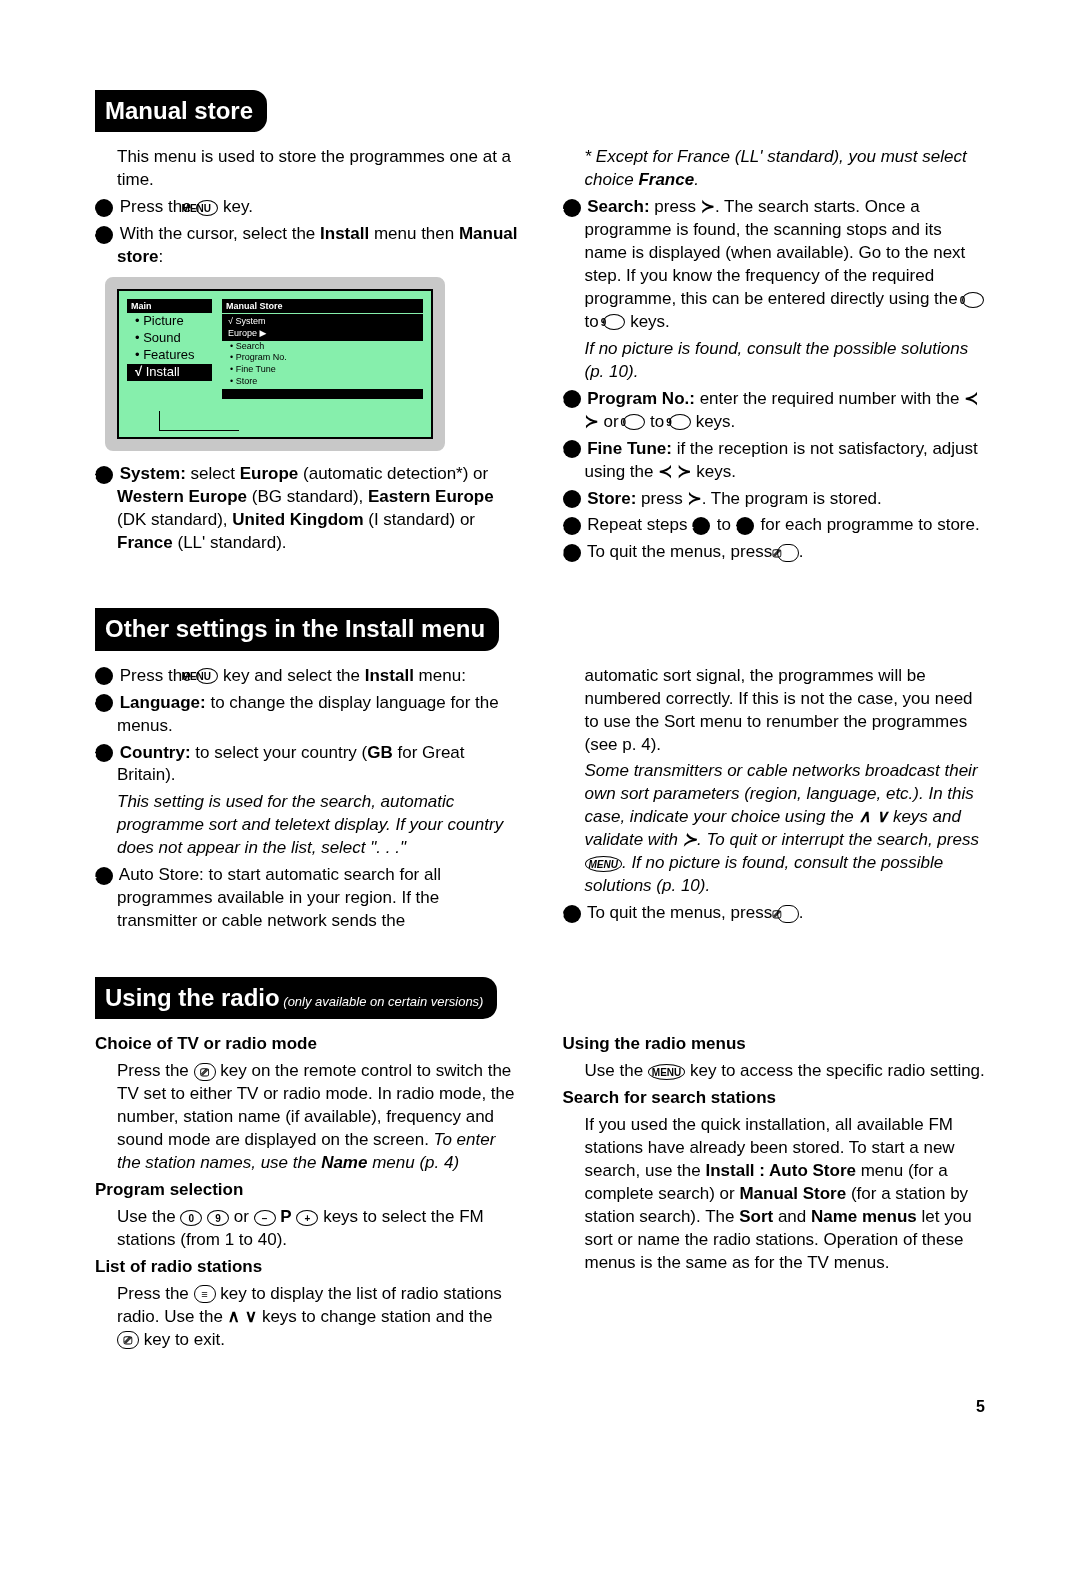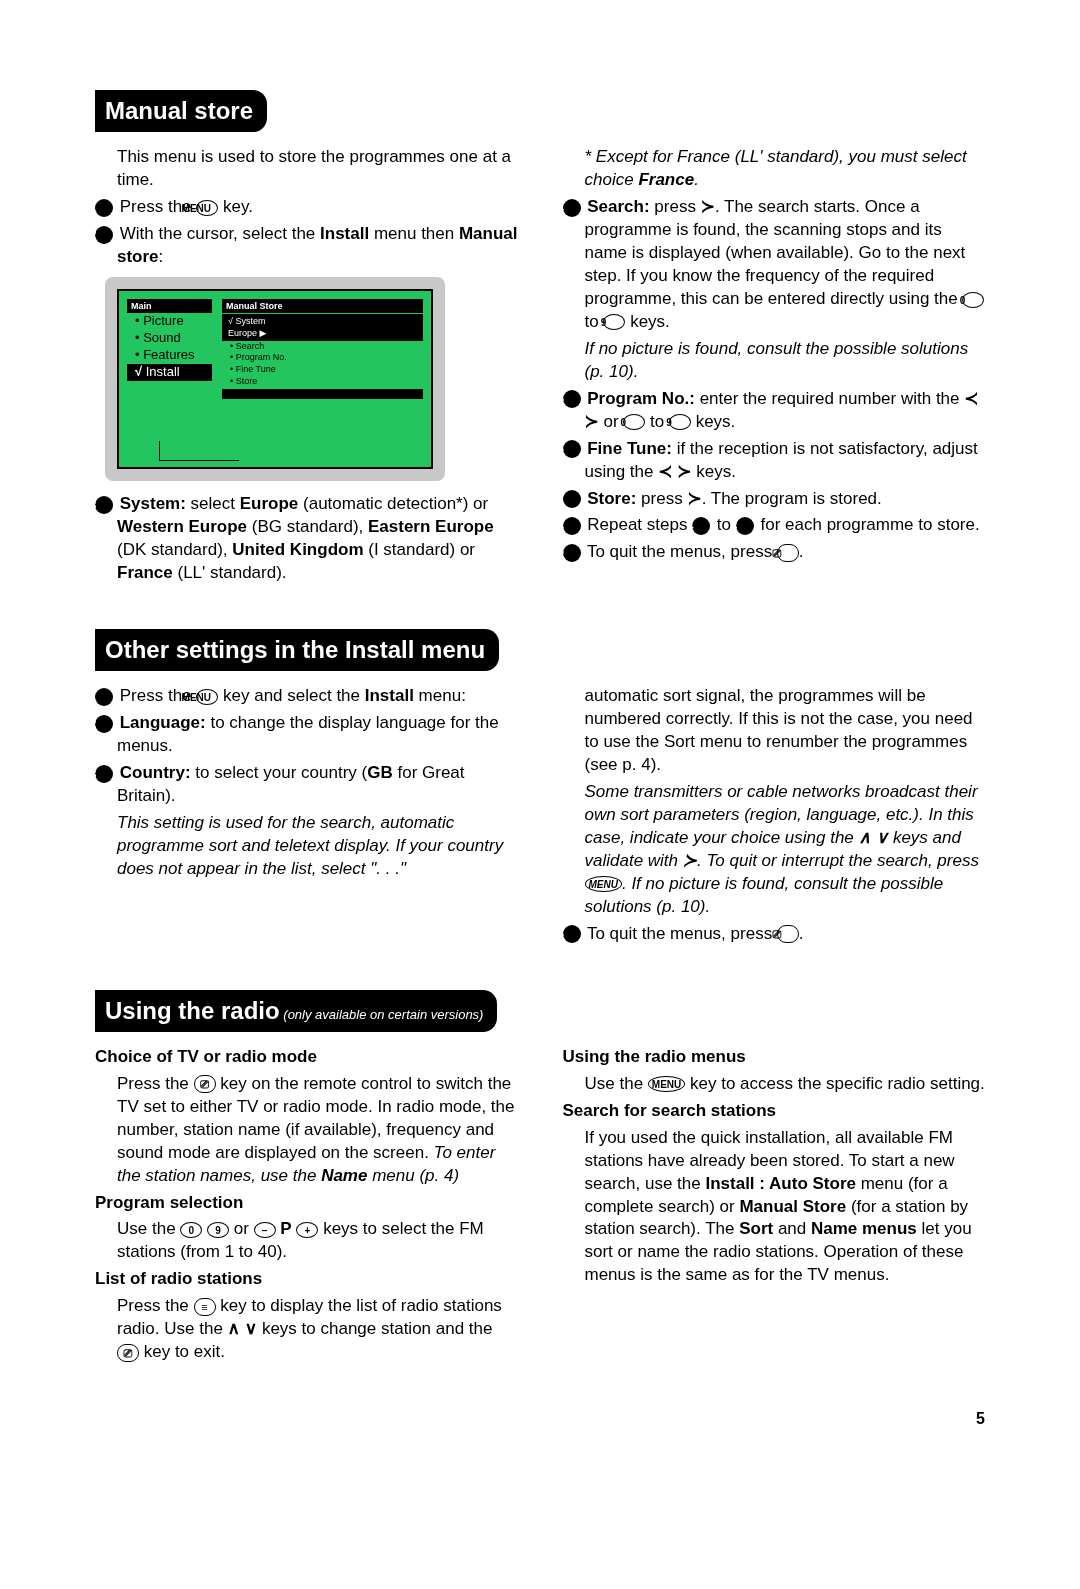--- a/index.html
+++ b/index.html
@@ -77,24 +77,24 @@
     margin: 8px 0 12px 10px;
     width: 340px;
   }
   .tv-outer {
     border: 6px solid #c8c8c8;
     background: #c8c8c8;
     border-radius: 8px;
     padding: 6px;
   }
   .tv-screen {
-    background: #22c55e;
+    background: #86efac;
     border: 2px solid #000;
     padding: 8px 8px 24px 8px;
-    height: 180px;
+    height: 150px;
     position: relative;
   }
   .tv-main {
     display: flex;
     gap: 10px;
     font-size: 10px;
   }
   .tv-left {
     width: 85px;
   }
@@ -240,20 +240,24 @@
     </p>
     <p class="indent">
       <span class="bnum">2</span>
       <b>Language:</b><span> to change the display language for the menus.</span>
     </p>
     <p class="indent">
       <span class="bnum">3</span>
       <b>Country:</b><span> to select your country (</span><b>GB</b><span> for Great Britain).</span>
     </p>
     <p class="italic indented-block">This setting is used for the search, automatic programme sort and teletext display. If your country does not appear in the list, select ". . ."</p>
+    <p class="indent">
+      <span class="bnum">4</span>
+      <span>Auto Store: to start automatic search for all programmes available in your region. If the transmitter or cable network sends the</span>
+    </p>
   </div>
   <div class="col">
     <p class="indented-block">automatic sort signal, the programmes will be numbered correctly. If this is not the case, you need to use the Sort menu to renumber the programmes (see p. 4).</p>
     <p class="italic indented-block">
       <span>Some transmitters or cable networks broadcast their own sort parameters (region, language, etc.). In this case, indicate your choice using the </span><span class="arrow">∧ ∨</span><span> keys and validate with </span><span class="arrow">≻</span><span>. To quit or interrupt the search, press </span><span class="keycirc">MENU</span><span>. If no picture is found, consult the possible solutions (p. 10).</span>
     </p>
     <p class="indent">
       <span class="bnum">5</span>
       <span>To quit the menus, press </span><span class="keybox">⎚</span><span>.</span>
     </p>

